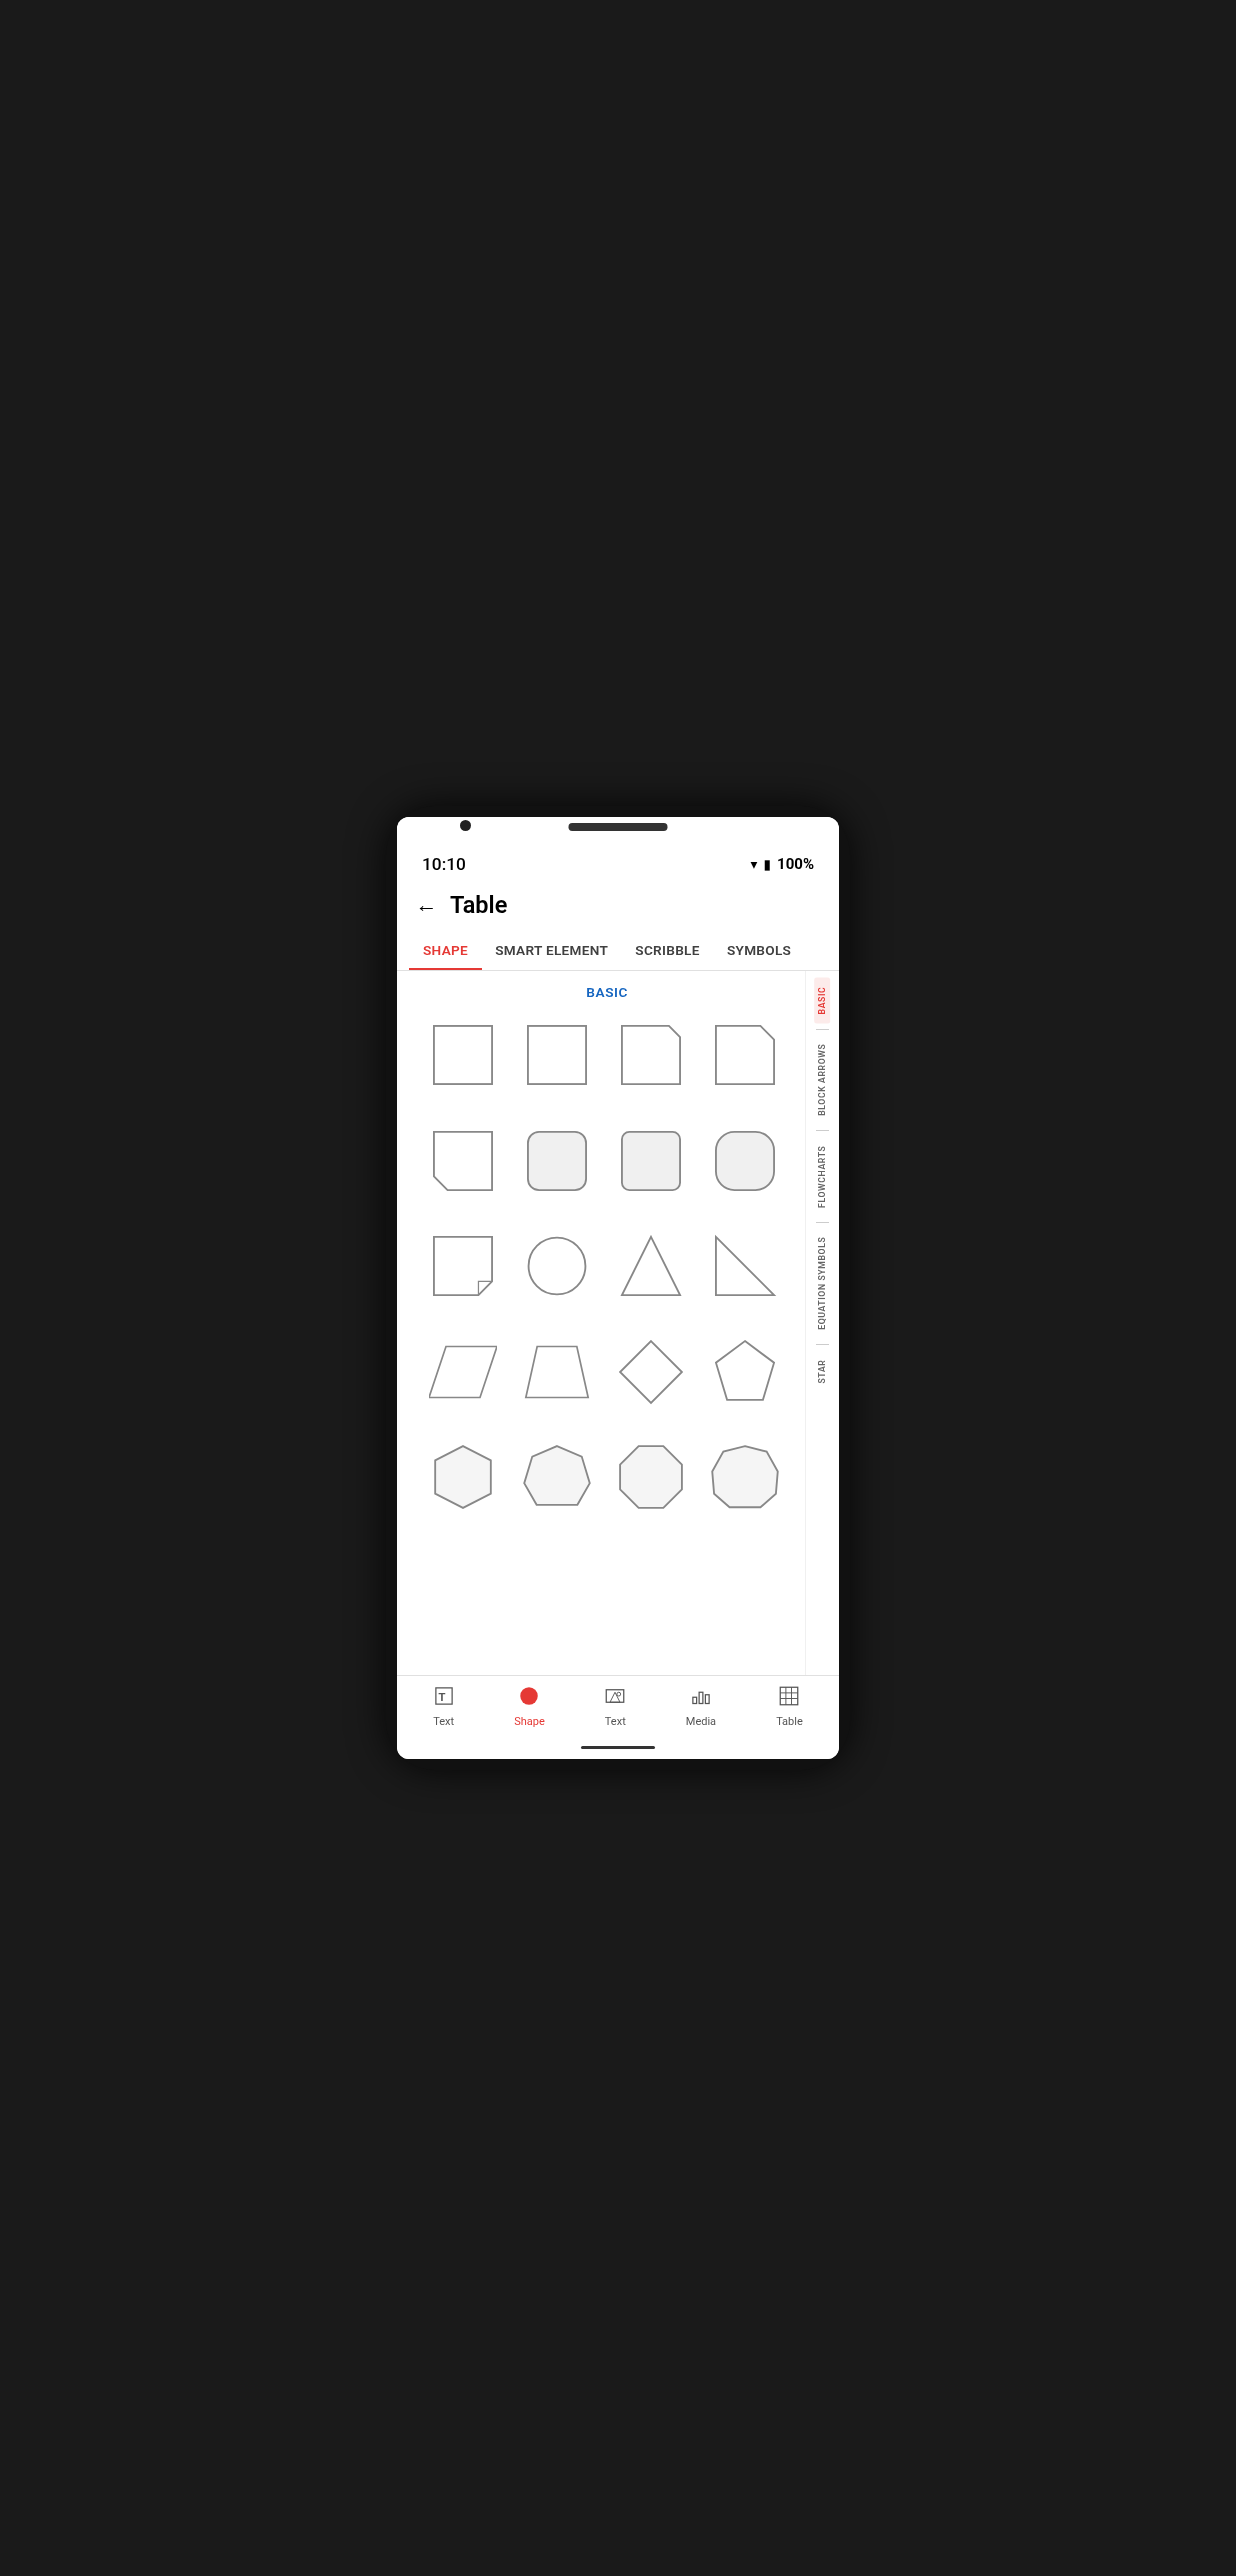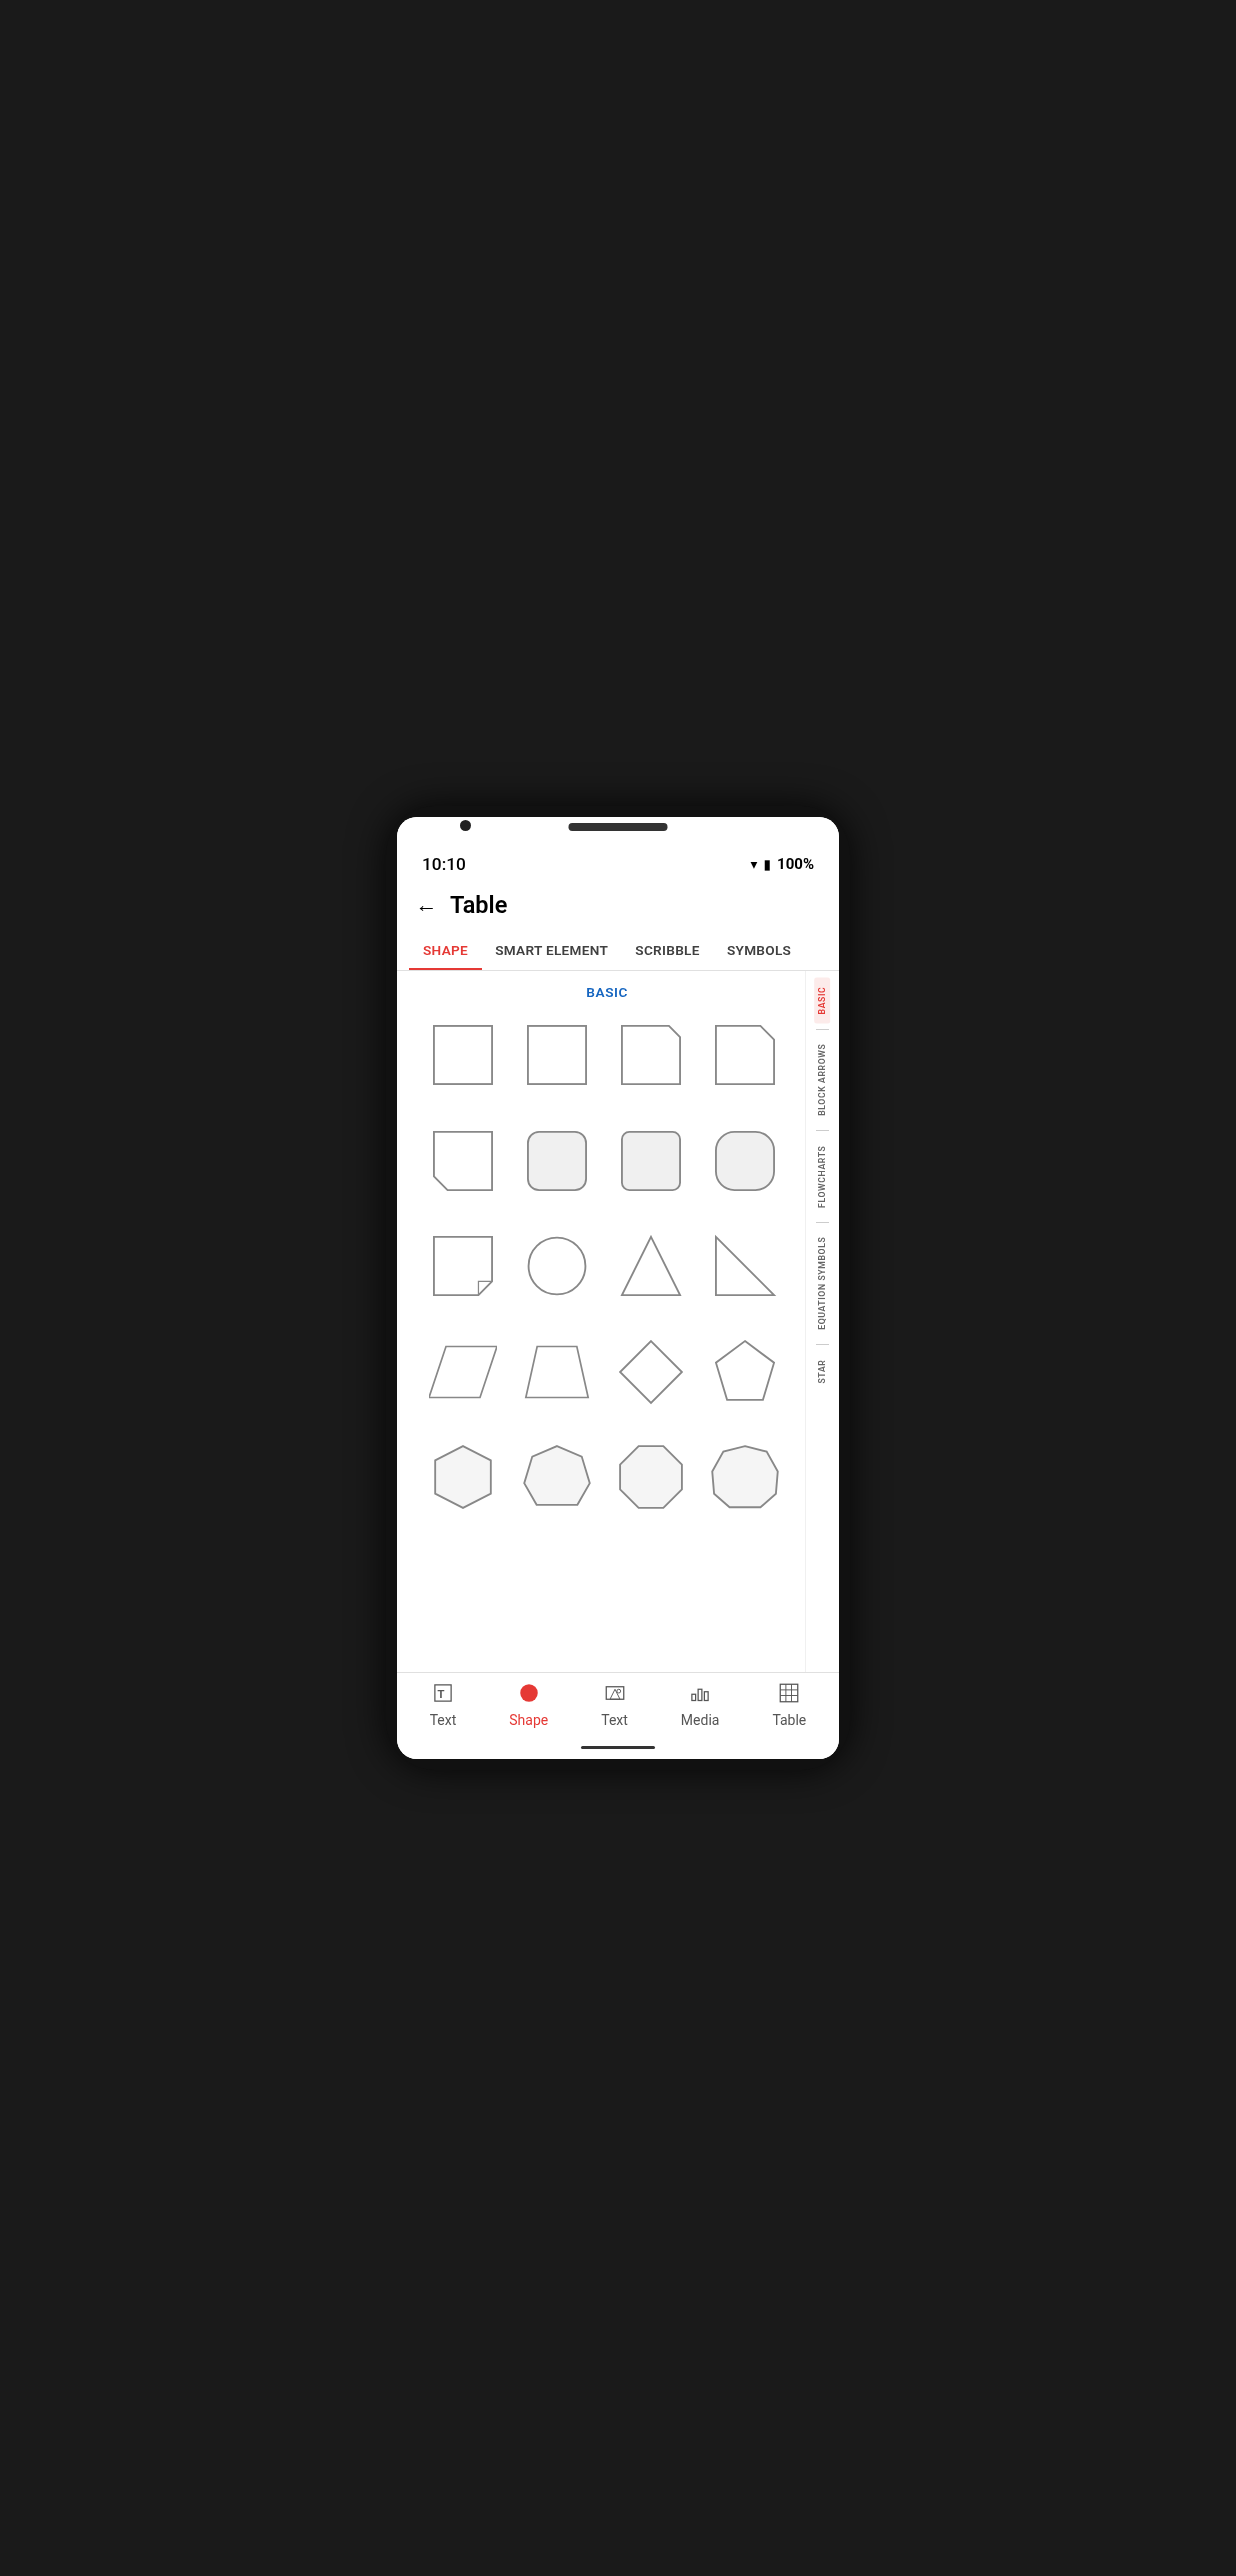--- a/index.html
+++ b/index.html
@@ -20,21 +20,21 @@
       border-radius: 49px;
       padding: 11px;
       position: relative;
       box-shadow: 0 0 37px rgba(0,0,0,0.8);
     }
 
     .phone-inner {
       width: 100%;
       height: 100%;
       background: #fff;
-      border-radius: 20px;
+      border-radius: 12px;
       overflow: hidden;
       position: relative;
       display: flex;
       flex-direction: column;
     }
 
     .speaker {
       position: absolute;
       top: 17.3px;
       left: 50%;
@@ -250,21 +250,21 @@
       gap: 3.7px;
       cursor: pointer;
     }
 
     .nav-icon {
       font-size: 20px;
       color: #555;
     }
 
     .nav-label {
-      font-size: 14px;
+      font-size: 11px;
       color: #555;
     }
 
     .nav-item.active .nav-label {
       color: #e53935;
     }
 
     .nav-item.active .nav-icon {
       color: #e53935;
     }

